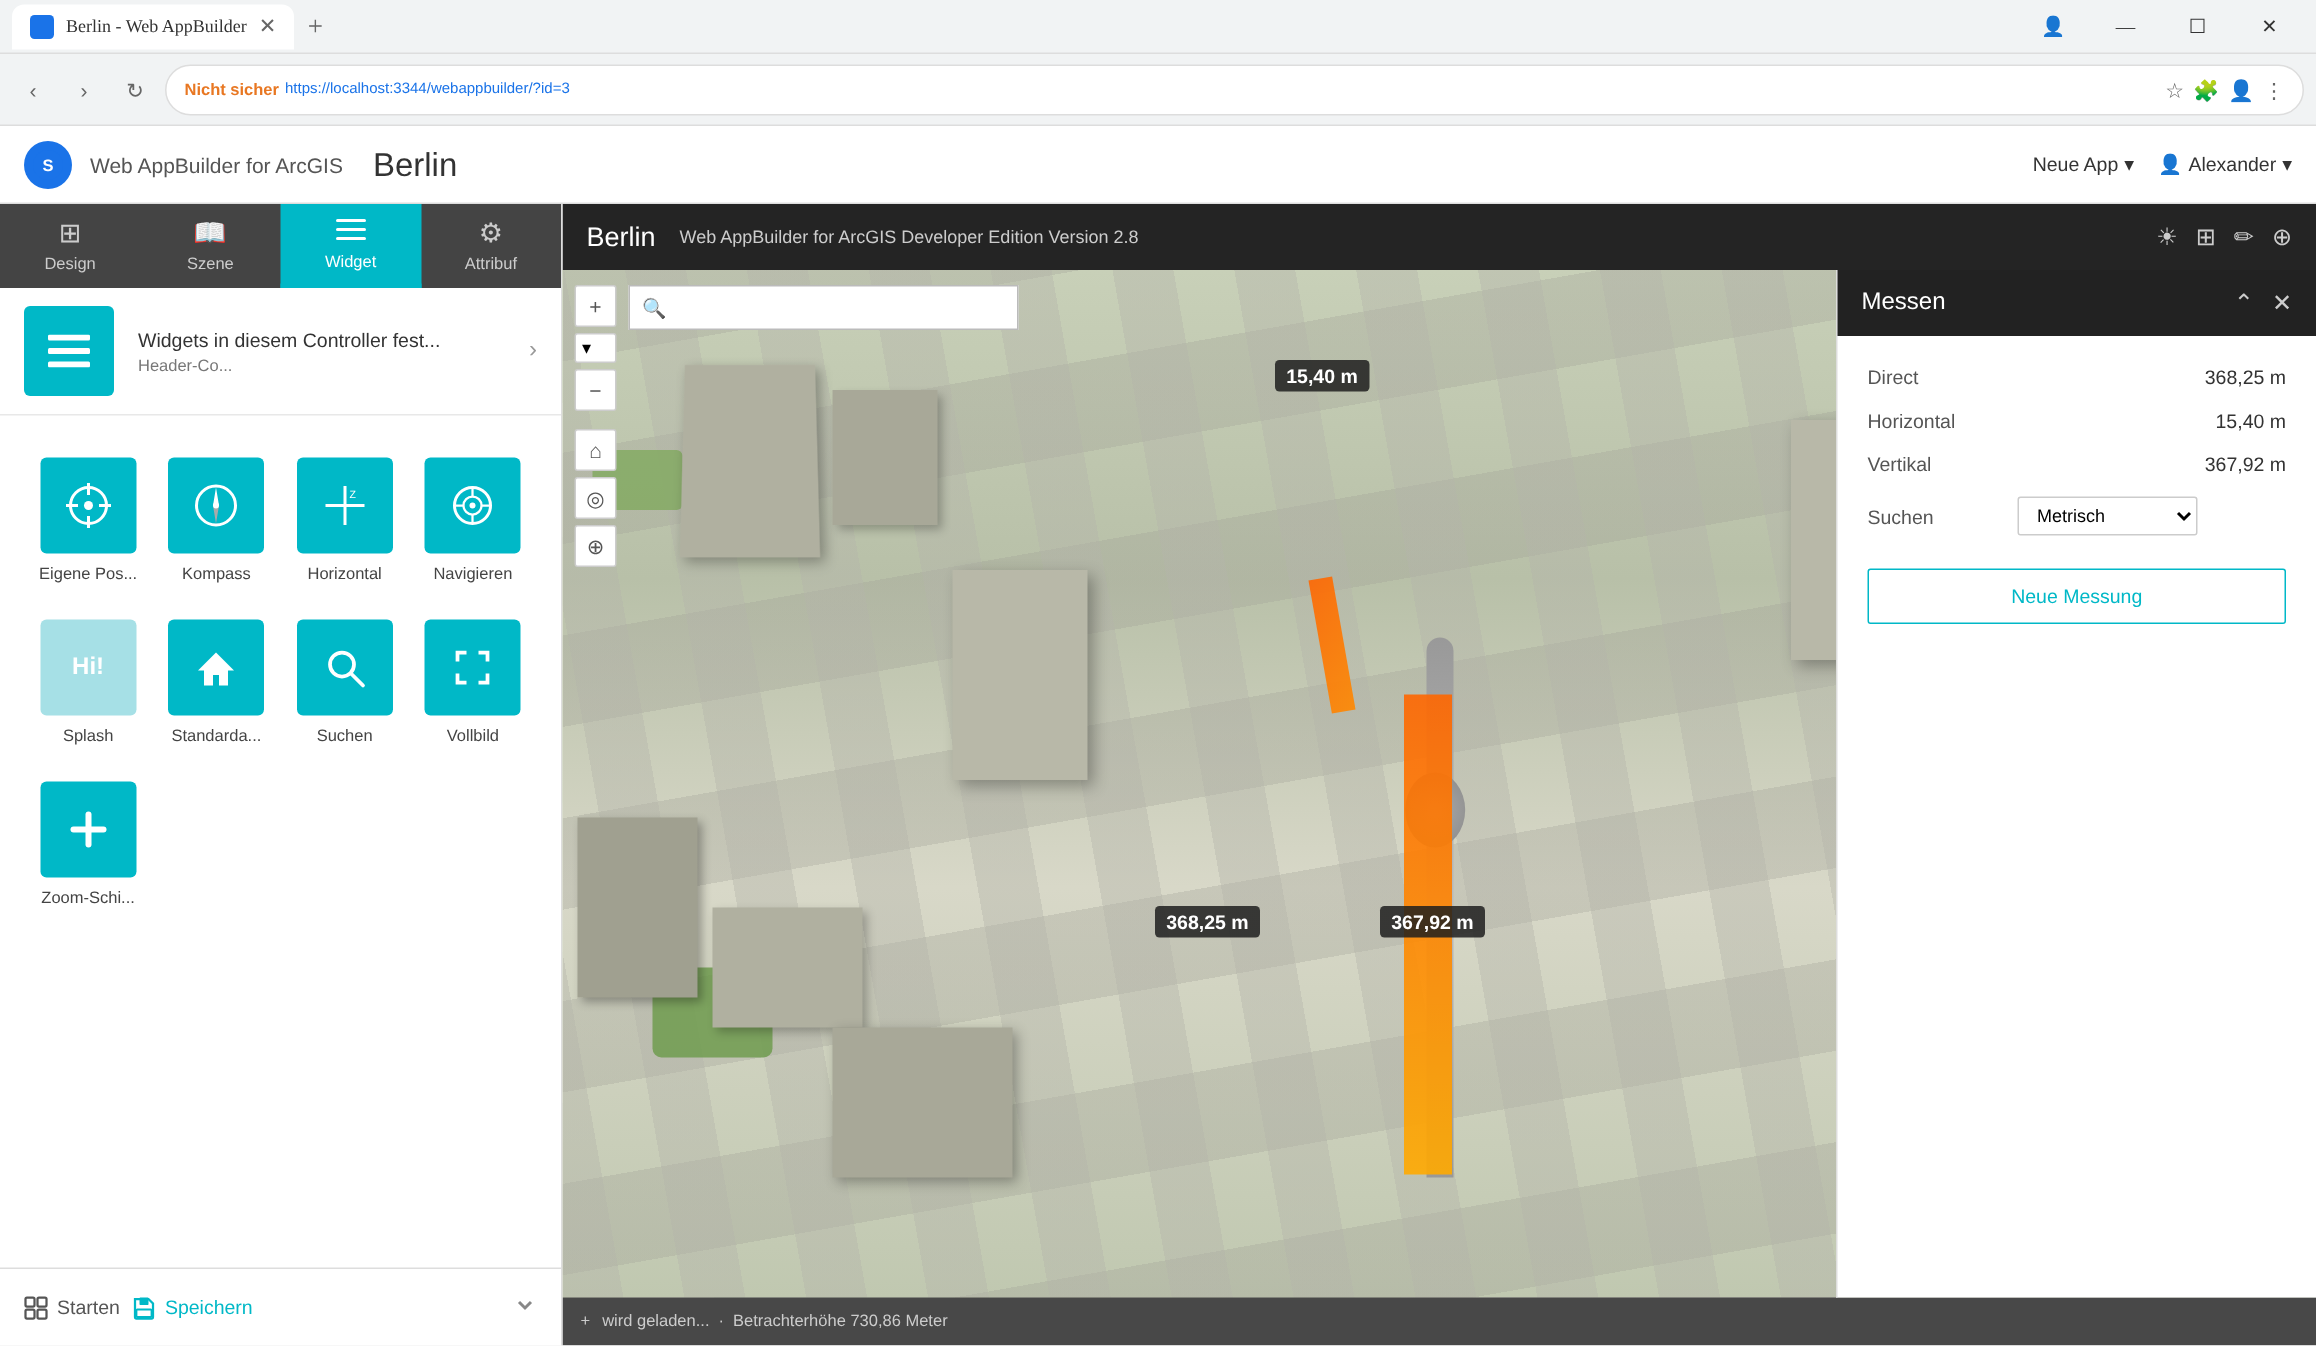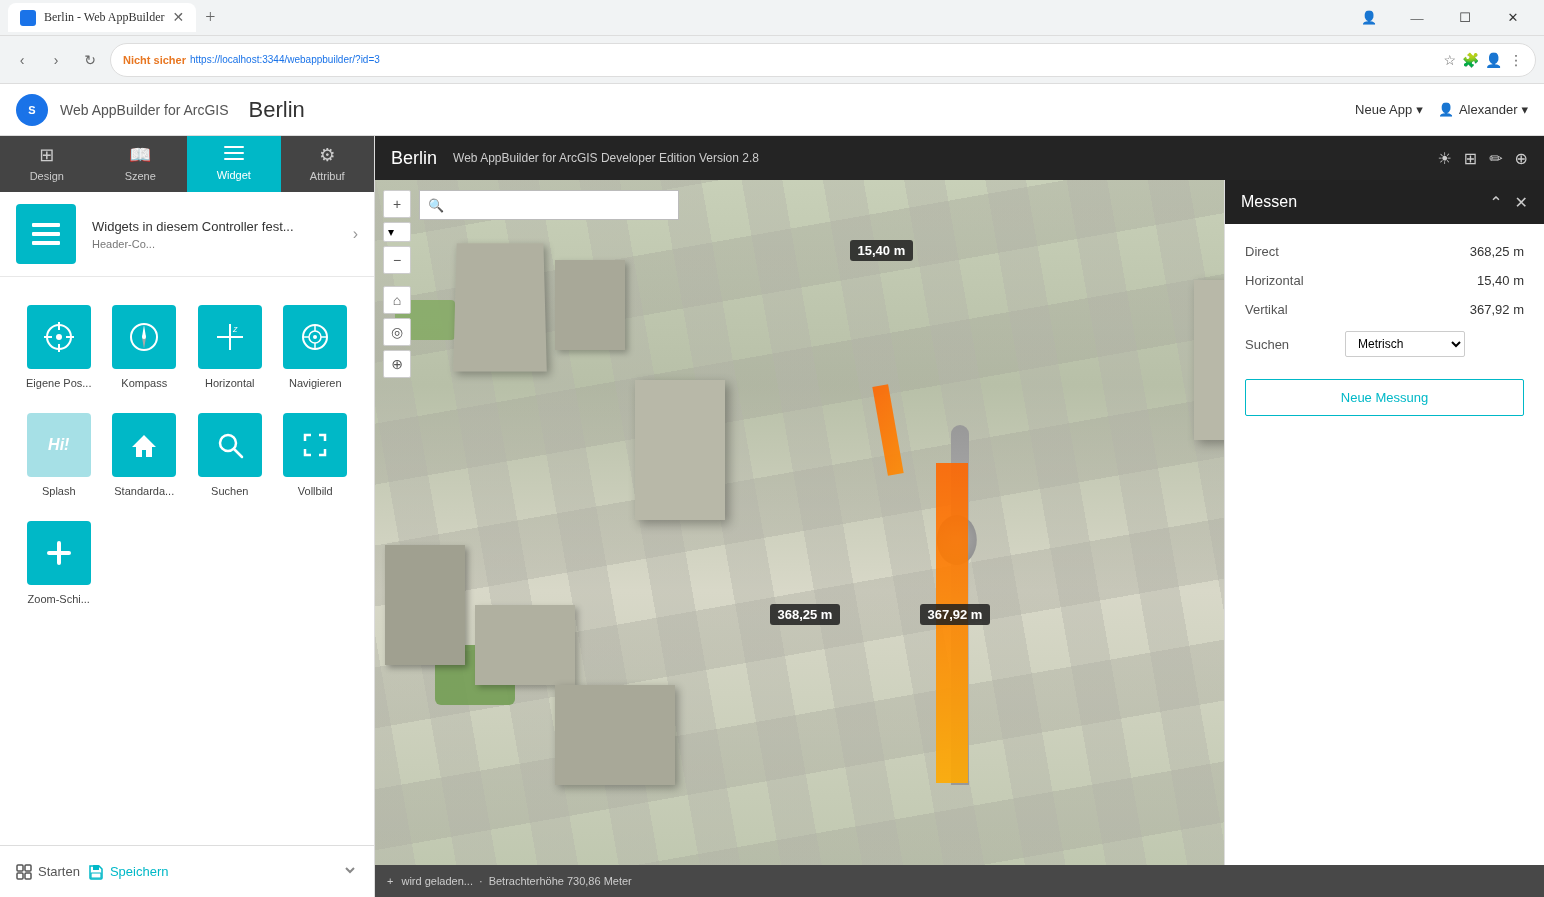--- a/index.html
+++ b/index.html
@@ -183,21 +183,20 @@
       cursor: pointer;
       border-radius: 4px;
     }
     .widget-icon {
       width: 64px; height: 64px;
       background: #00b8c7;
       border-radius: 4px;
       display: flex; align-items: center; justify-content: center;
       color: white; font-size: 22px;
       margin-bottom: 8px;
-      font-style: italic;
     }
     .widget-icon.faded { opacity: 0.6; }
     .widget-name { font-size: 11px; color: #444; text-align: center; }
 
     
     .sidebar-bottom {
       height: 52px;
       background: white;
       border-top: 1px solid #ddd;
       display: flex;

